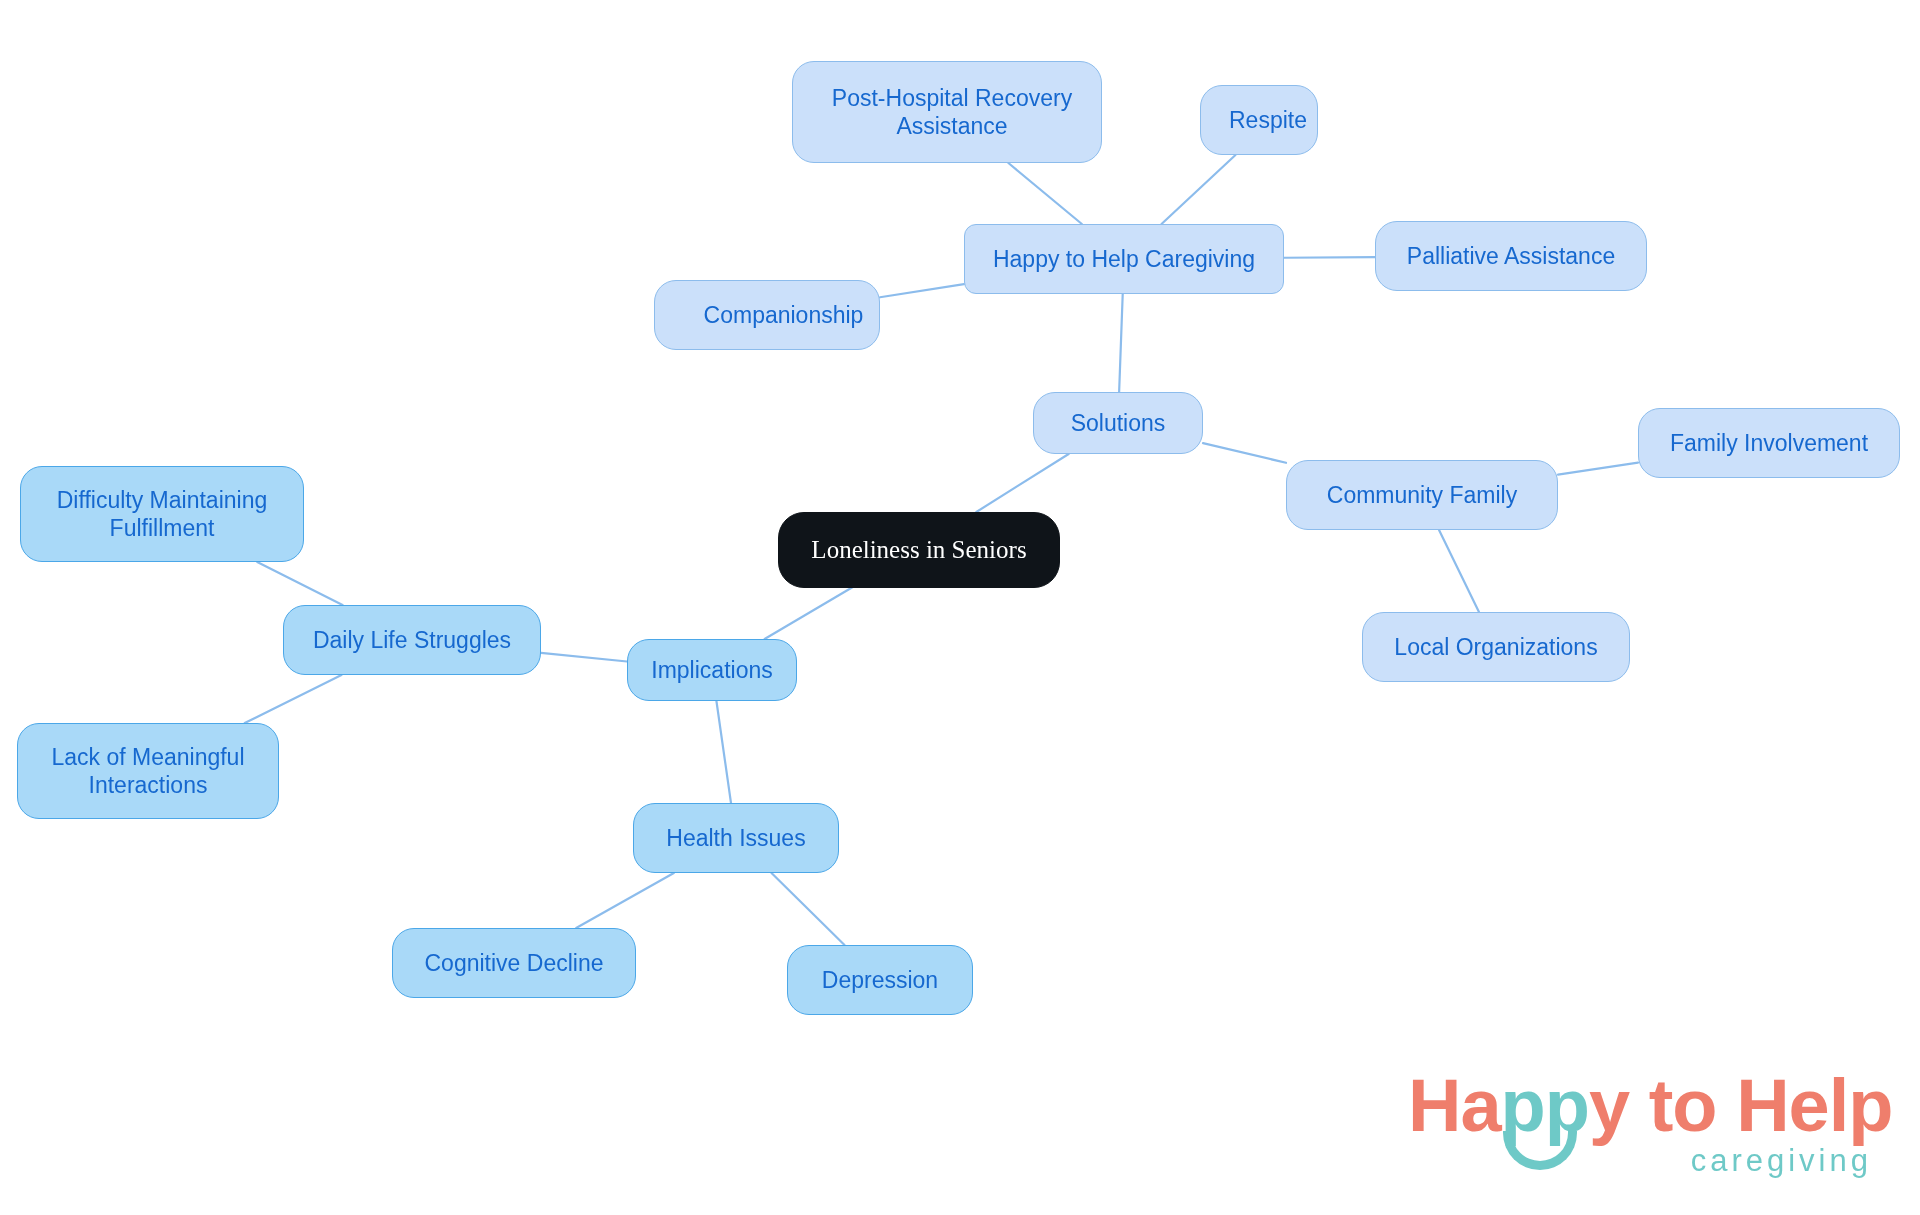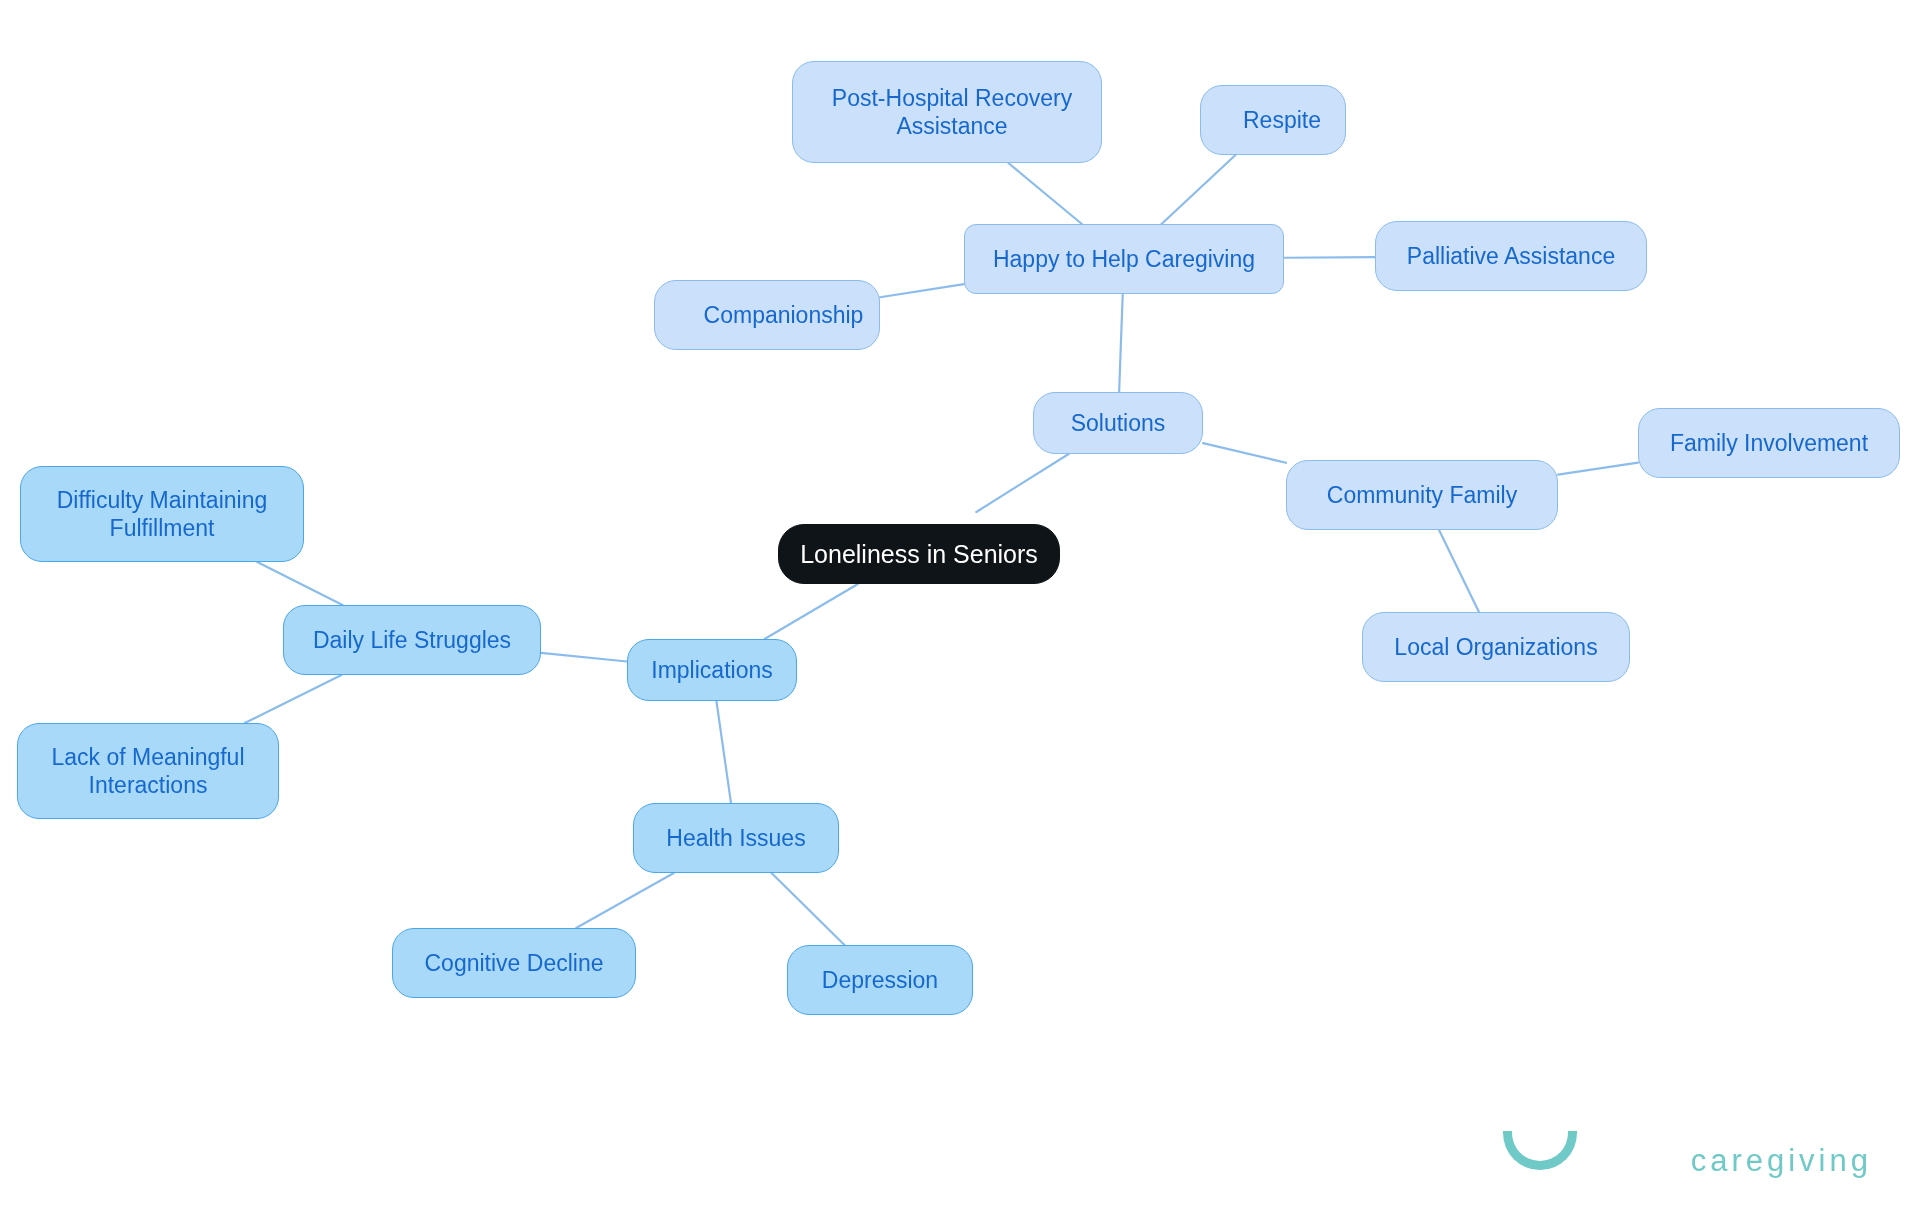--- a/index.html
+++ b/index.html
@@ -130,39 +130,40 @@
       <line x1="1558" y1="474.61959654178673" x2="1638" y2="462.6311239193084" stroke="#8cbcec" stroke-width="2.2" stroke-linecap="round"></line>
       <line x1="1439.0394736842106" y1="530" x2="1478.9605263157894" y2="612" stroke="#8cbcec" stroke-width="2.2" stroke-linecap="round"></line>
       <line x1="627" y1="661.5" x2="541" y2="652.9" stroke="#8cbcec" stroke-width="2.2" stroke-linecap="round"></line>
       <line x1="716.4285714285714" y1="701" x2="731" y2="803" stroke="#8cbcec" stroke-width="2.2" stroke-linecap="round"></line>
       <line x1="342.55555555555554" y1="605" x2="257.23809523809524" y2="562" stroke="#8cbcec" stroke-width="2.2" stroke-linecap="round"></line>
       <line x1="341.46564885496184" y1="675" x2="244.73282442748092" y2="723" stroke="#8cbcec" stroke-width="2.2" stroke-linecap="round"></line>
       <line x1="673.84" y1="873" x2="576.16" y2="928" stroke="#8cbcec" stroke-width="2.2" stroke-linecap="round"></line>
       <line x1="771.4929577464789" y1="873" x2="844.5070422535211" y2="945" stroke="#8cbcec" stroke-width="2.2" stroke-linecap="round"></line>
     </svg>
   <div id="nodes">
-      <div class="node root" style="left: 778px; top: 524px; width: 282px; height: 60px;"><span class="node-label">Loneliness in Seniors</span></div>
+      <div class="node root" style="left: 778px; top: 512px; width: 282px; height: 76px; font-family: Liberation Serif, serif;"><span class="node-label">Loneliness in Seniors</span></div>
       <div class="node pale" style="left: 1033px; top: 392px; width: 170px; height: 62px;"><span class="node-label">Solutions</span></div>
       <div class="node pale" style="left: 964px; top: 224px; width: 320px; height: 70px; border-radius: 12px;"><span class="node-label">Happy to Help Caregiving</span></div>
       <div class="node pale" style="left: 792px; top: 61px; width: 310px; height: 102px; padding-left: 20px;"><span class="node-label">Post-Hospital Recovery
 Assistance</span></div>
-      <div class="node pale" style="left: 1200px; top: 85px; width: 146px; height: 70px; padding-left: 28px;"><span class="node-label">Respite</span></div>
+      <div class="node pale" style="left: 1200px; top: 85px; width: 118px; height: 70px; padding-left: 28px;"><span class="node-label">Respite</span></div>
       <div class="node pale" style="left: 1375px; top: 221px; width: 272px; height: 70px;"><span class="node-label">Palliative Assistance</span></div>
       <div class="node pale" style="left: 654px; top: 280px; width: 226px; height: 70px; padding-left: 43px;"><span class="node-label">Companionship</span></div>
       <div class="node pale" style="left: 1286px; top: 460px; width: 272px; height: 70px;"><span class="node-label">Community Family</span></div>
       <div class="node pale" style="left: 1638px; top: 408px; width: 262px; height: 70px;"><span class="node-label">Family Involvement</span></div>
       <div class="node pale" style="left: 1362px; top: 612px; width: 268px; height: 70px;"><span class="node-label">Local Organizations</span></div>
       <div class="node vivid" style="left: 627px; top: 639px; width: 170px; height: 62px;"><span class="node-label">Implications</span></div>
       <div class="node vivid" style="left: 283px; top: 605px; width: 258px; height: 70px;"><span class="node-label">Daily Life Struggles</span></div>
       <div class="node vivid" style="left: 20px; top: 466px; width: 284px; height: 96px;"><span class="node-label">Difficulty Maintaining
 Fulfillment</span></div>
       <div class="node vivid" style="left: 17px; top: 723px; width: 262px; height: 96px;"><span class="node-label">Lack of Meaningful
 Interactions</span></div>
       <div class="node vivid" style="left: 633px; top: 803px; width: 206px; height: 70px;"><span class="node-label">Health Issues</span></div>
       <div class="node vivid" style="left: 392px; top: 928px; width: 244px; height: 70px;"><span class="node-label">Cognitive Decline</span></div>
       <div class="node vivid" style="left: 787px; top: 945px; width: 186px; height: 70px;"><span class="node-label">Depression</span></div>
     </div>
 
   <div id="logo">
+    <div class="logo-main"><span class="logo-coral">H</span><span class="logo-coral">a</span><span class="logo-teal">pp</span><span class="logo-coral">y</span><span class="logo-coral"> to Help</span></div>
     <div class="logo-smile"></div>
     <div class="logo-sub">caregiving</div>
   </div>
 </div>
 
 </body></html>

